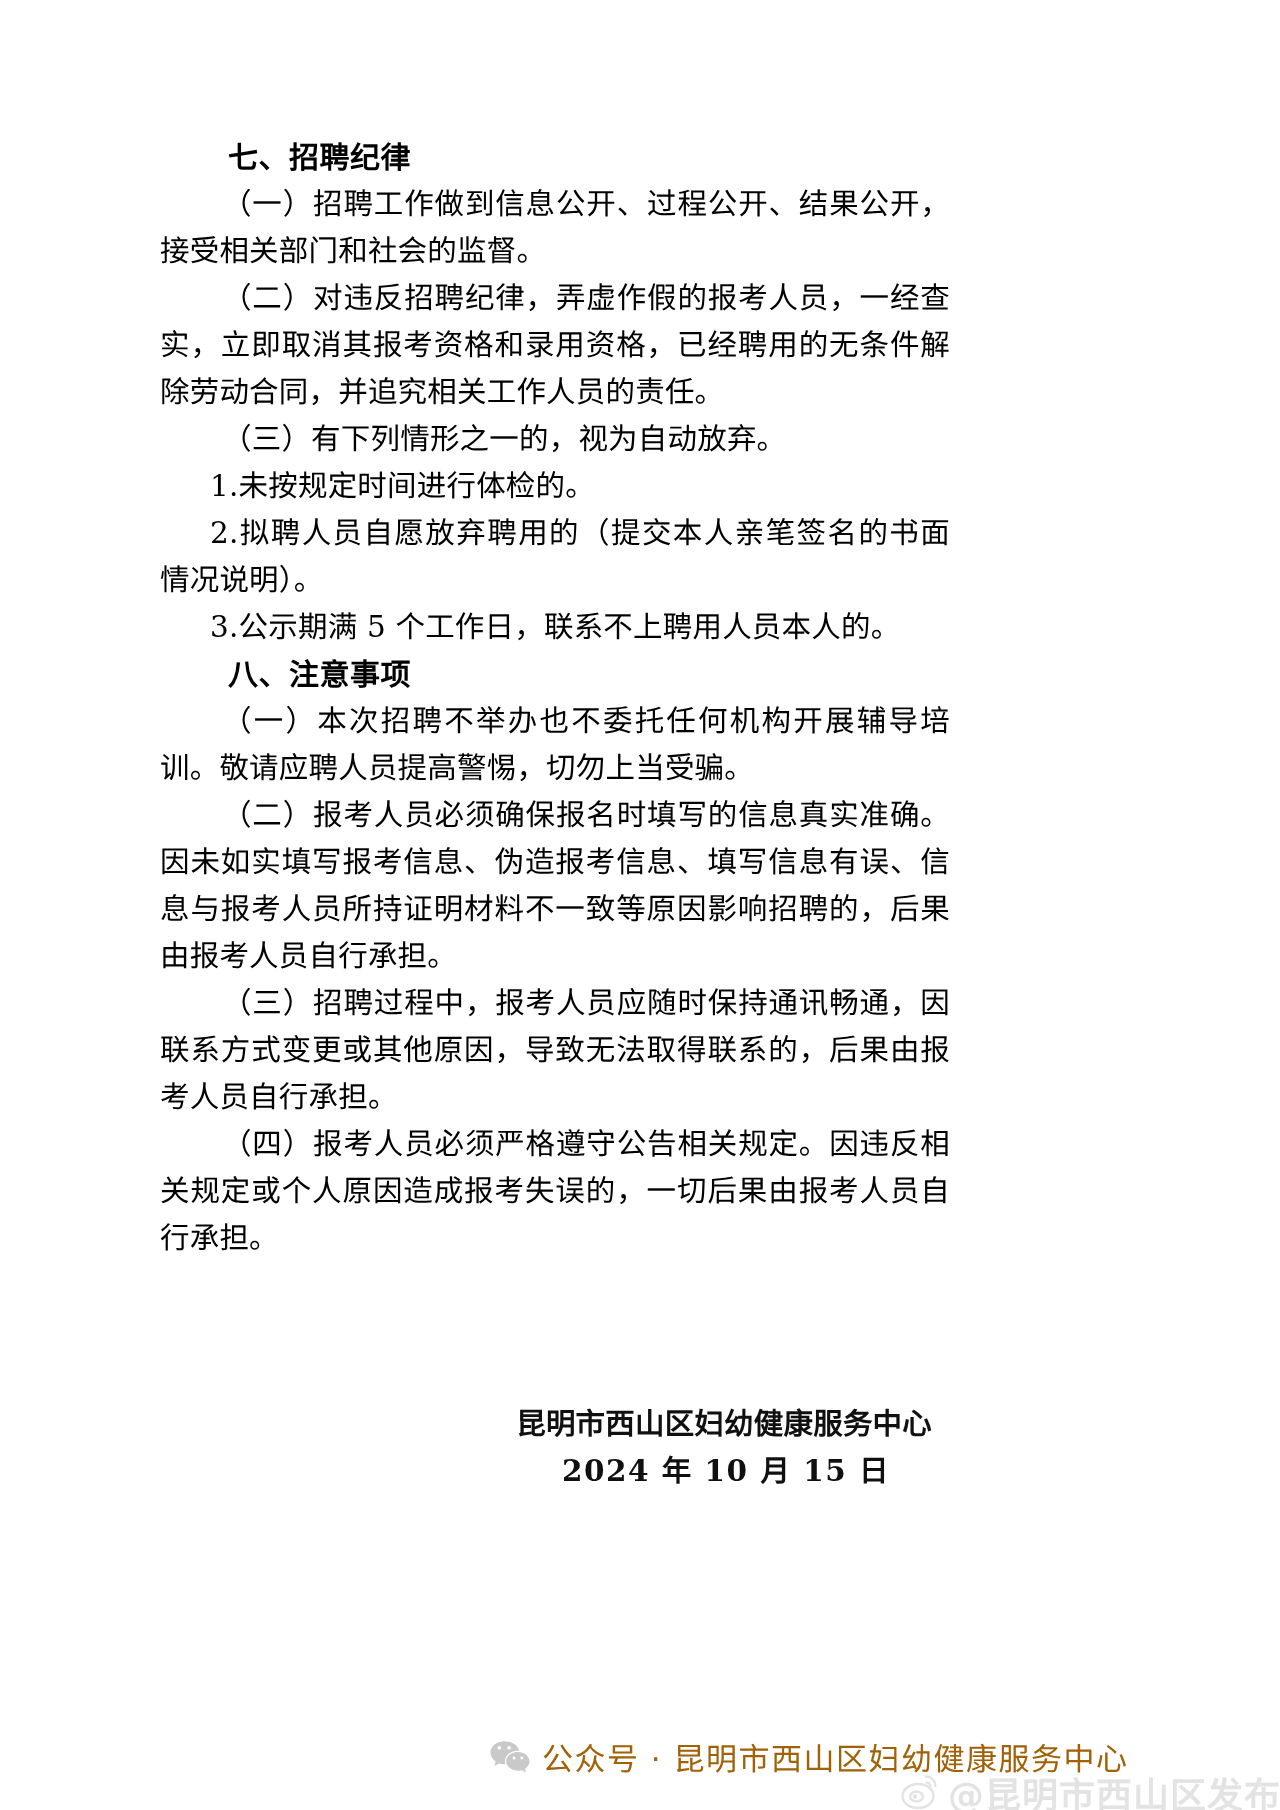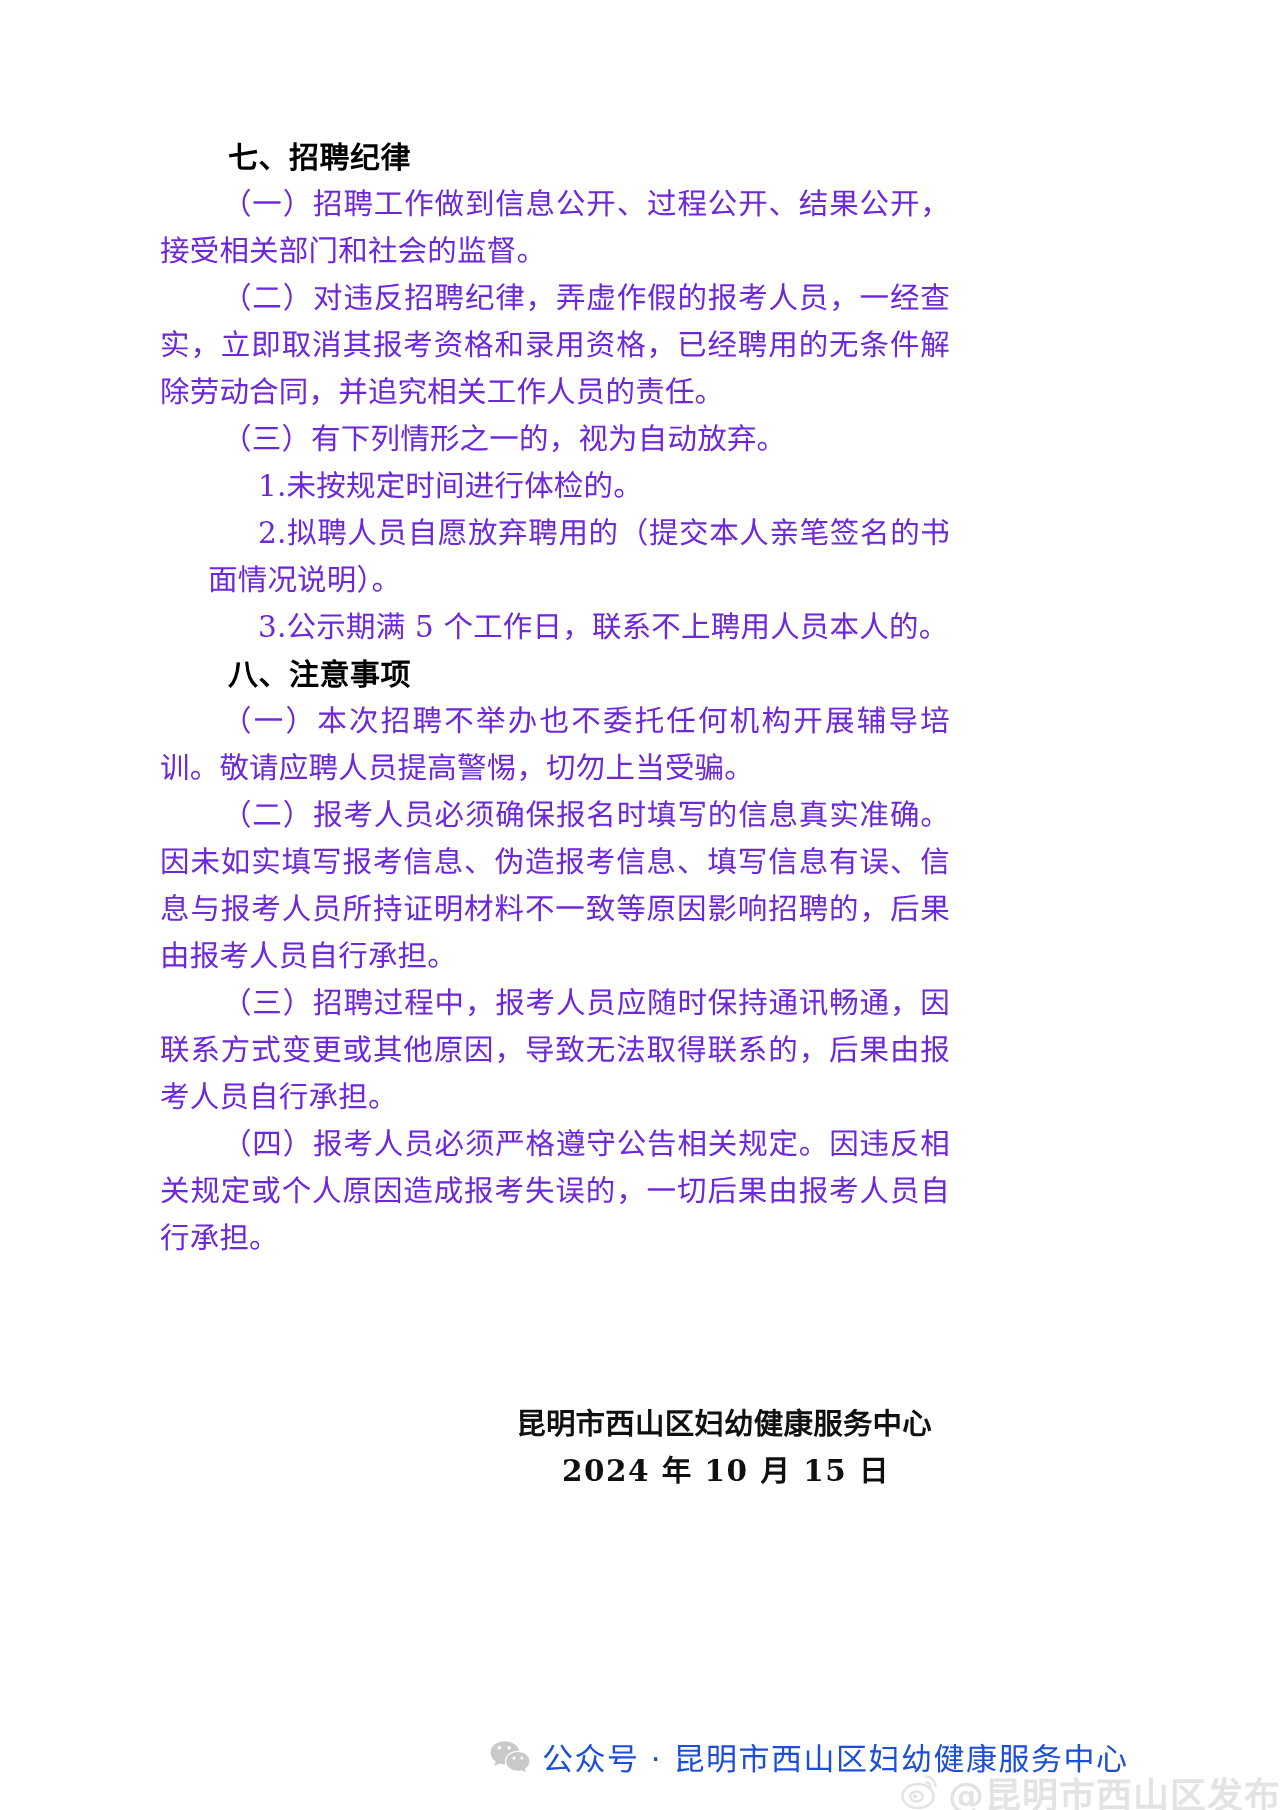--- a/index.html
+++ b/index.html
@@ -49,25 +49,24 @@
 
   .para {
     font-size: 29.5px;
     line-height: 47px;
     margin: 0;
     padding: 0;
     text-indent: 62px;
     text-align: justify;
     text-justify: inter-ideograph;
     letter-spacing: 0.2px;
-    color: #6d28d9;
+    color: #000000;
   }
   .para.num {
     text-indent: 50px;
-    margin-left: 48px;
   }
 
   
   .sign-block {
     position: absolute;
     left: 160px;
     top: 1392px;
     width: 790px;
     text-align: right;
   }
@@ -97,21 +96,21 @@
     top: 8px;
     display: flex;
     align-items: center;
     gap: 12px;
     color: #c9c9c9;
     font-family: "DejaVu Sans", "Liberation Sans", sans-serif;
     font-size: 31px;
     letter-spacing: 1.5px;
     white-space: nowrap;
   }
-  .wm-wechat .wm-text { color: #1d4ed8; }
+  .wm-wechat .wm-text { color: #a16207; }
 
   .wm-weibo {
     position: absolute;
     left: 900px;
     top: 40px;
     display: flex;
     align-items: center;
     gap: 8px;
     color: #e2e2e2;
     font-family: "DejaVu Sans", "Liberation Sans", sans-serif;

